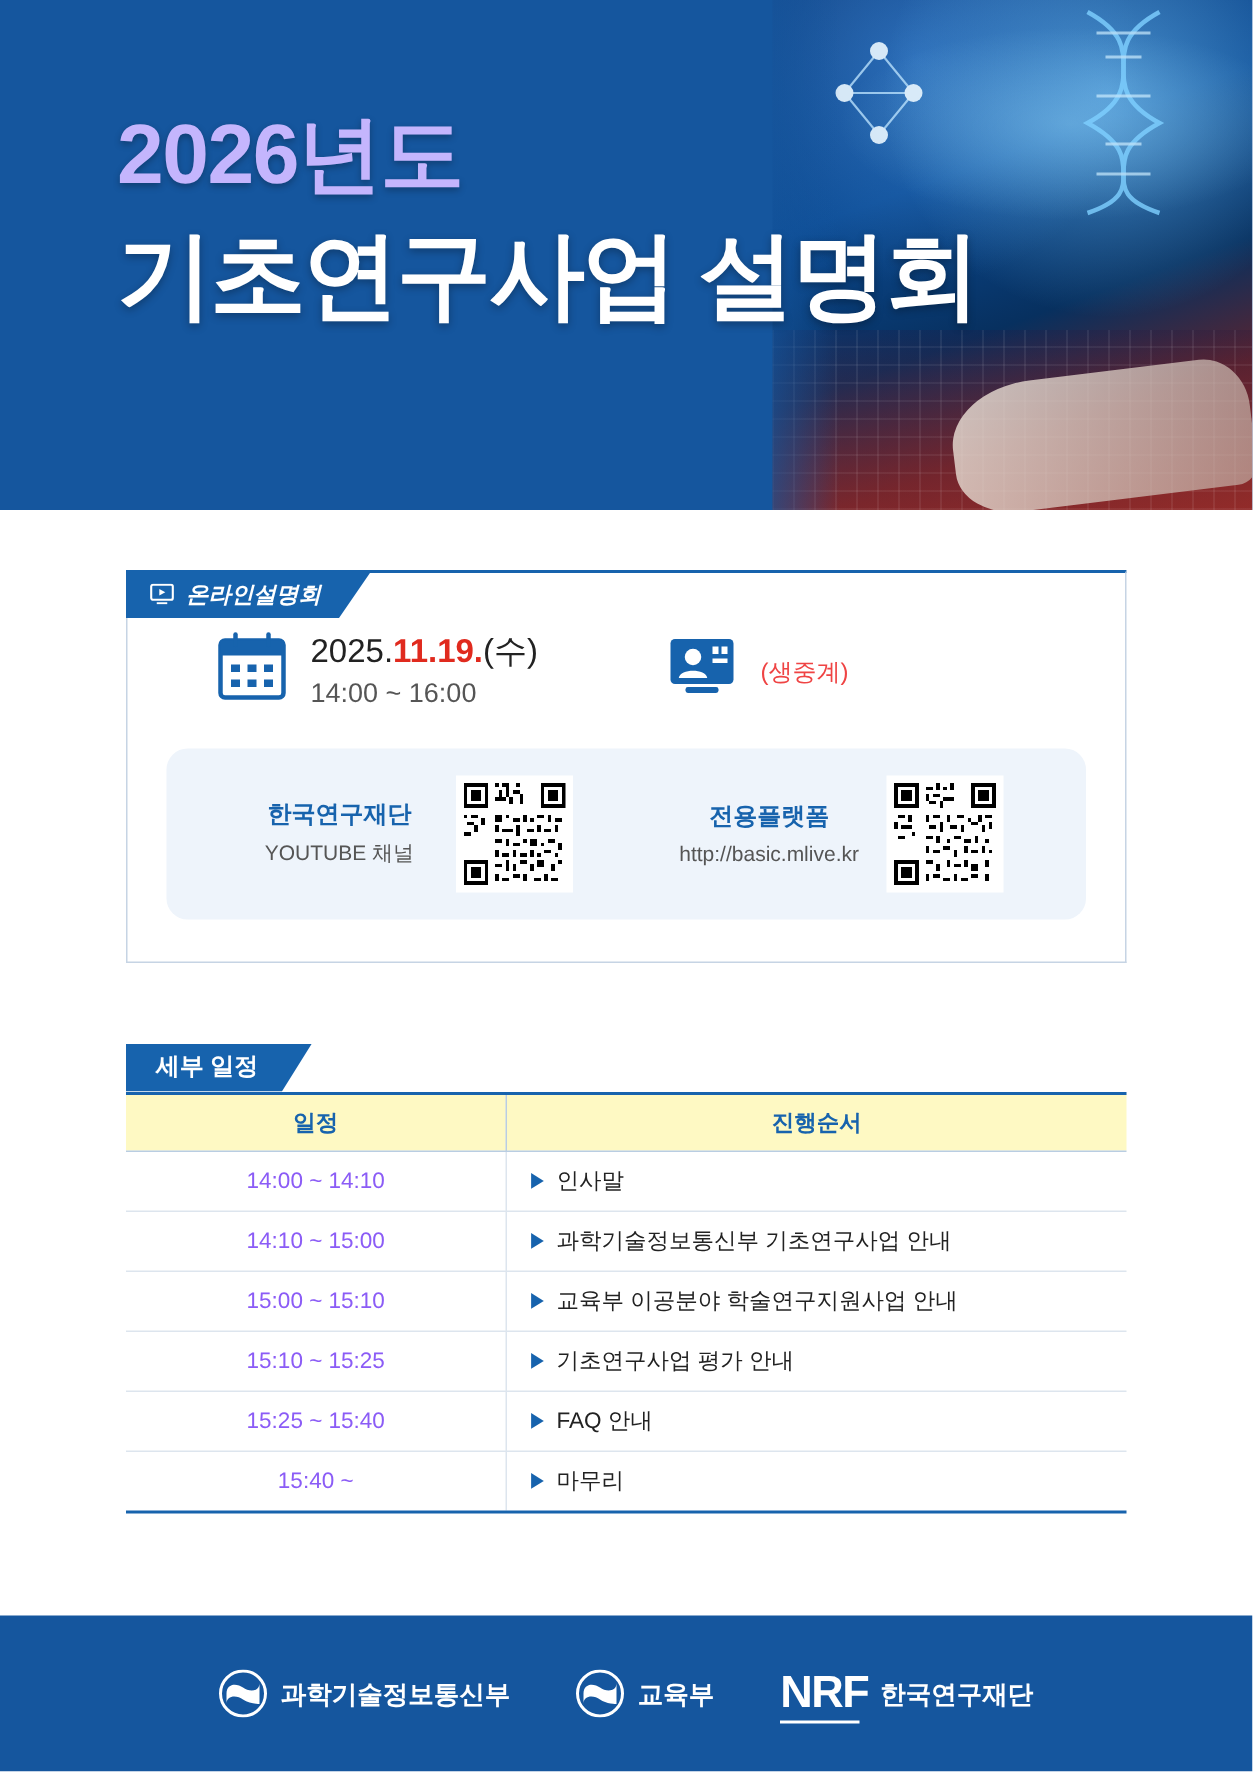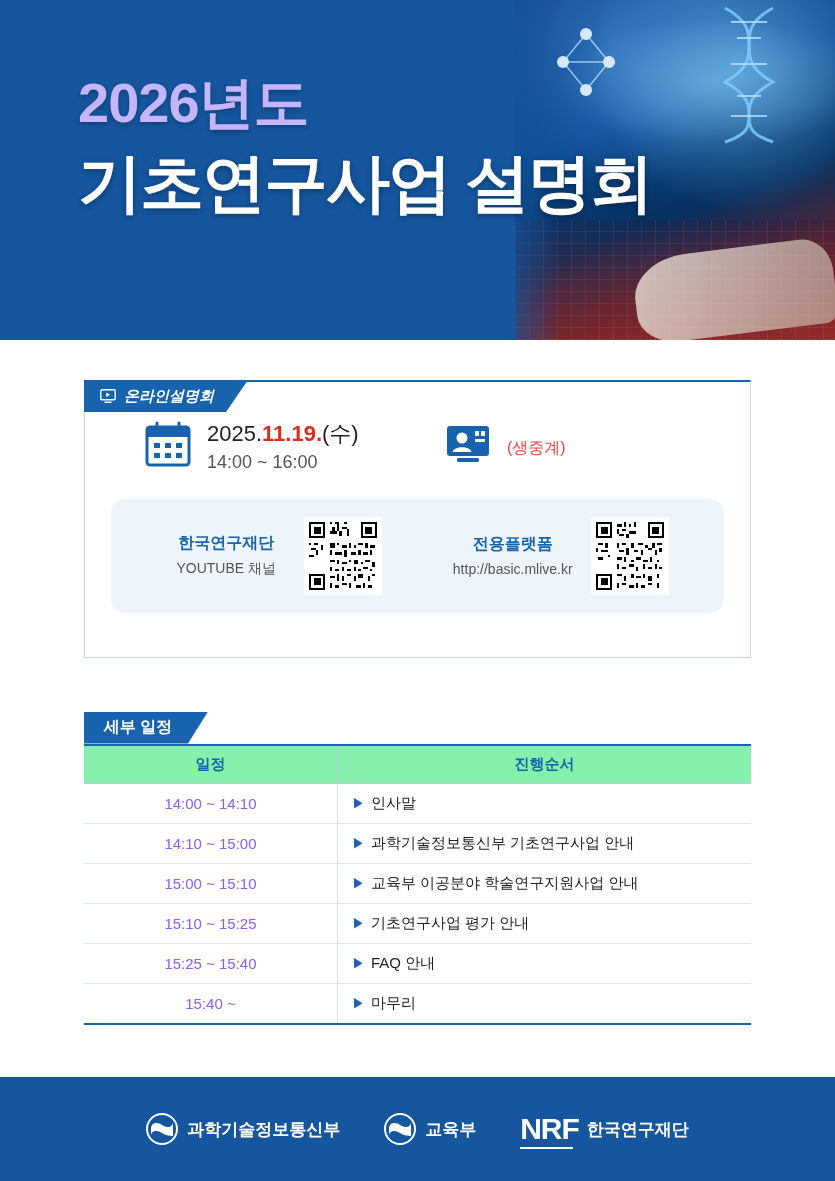--- a/index.html
+++ b/index.html
@@ -144,21 +144,21 @@
     font-style: italic;
   }
   .card-tab .tab-icon {
     display: inline-flex;
     margin-right: 8px;
   }
   .card-box {
     border: 1px solid #c6d4e4;
     border-top: 2px solid #1763ad;
     margin-top: 15px;
-    padding: 38px 26px 44px 26px;
+    padding: 38px 26px 28px 26px;
     background: #ffffff;
   }
   .info-row {
     display: flex;
     align-items: center;
     padding: 0 8px 0 34px;
   }
   .info-item {
     display: flex;
     align-items: center;
@@ -251,21 +251,21 @@
     padding-right: 16px;
     box-sizing: border-box;
   }
   table.schedule {
     width: 100%;
     border-collapse: collapse;
     margin-top: 0;
     border-top: 2px solid #1763ad;
   }
   table.schedule th {
-    background: #86efac;
+    background: #fef9c3;
     color: #1763ad;
     font-size: 15px;
     font-weight: bold;
     padding: 9px 0;
     border-bottom: 1px solid #b9cde2;
   }
   table.schedule th.col-time { width: 38%; border-right: 1px solid #b9cde2; }
   table.schedule td {
     font-size: 15px;
     padding: 10px 0;

